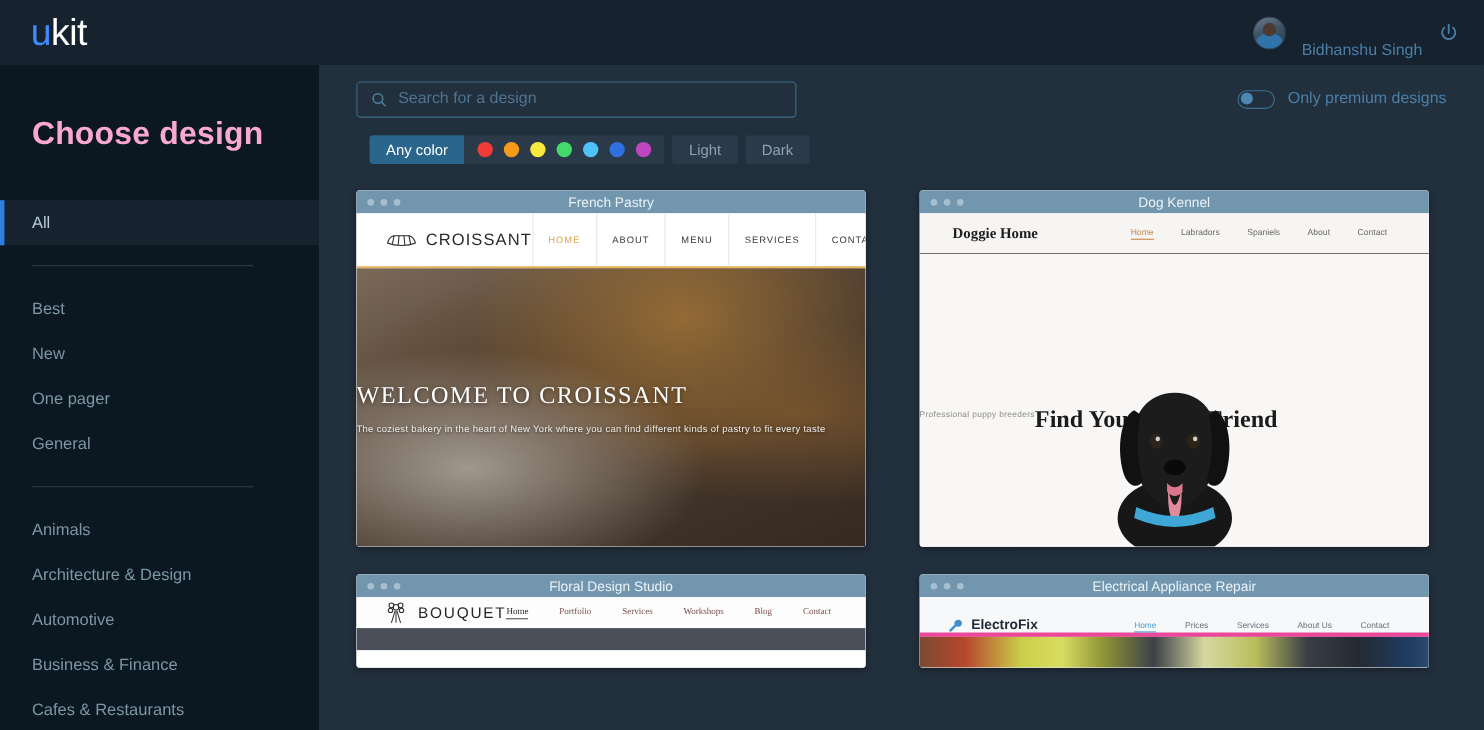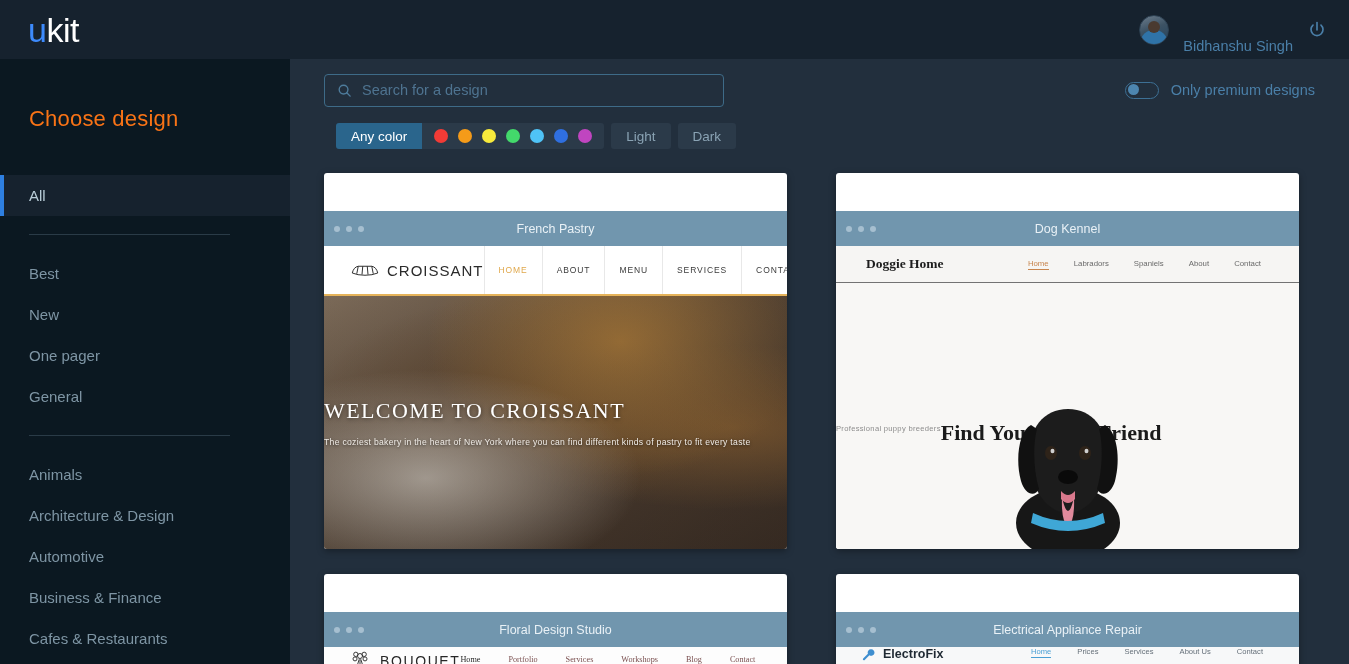--- a/index.html
+++ b/index.html
@@ -63,23 +63,23 @@
   .power-icon { width: 20px; height: 20px; display: block; cursor: pointer; }
 
   
   .sidebar {
     position: absolute; top: 59px; left: 0;
     width: 290px; height: 605px;
     background: #0b1821;
     overflow: hidden;
   }
   .sidebar-title {
-    color: #f97316;
-    font-size: 22px;
-    font-weight: 400;
+    color: #f9a8d4;
+    font-size: 29px;
+    font-weight: 700;
     padding: 47px 0 0 29px;
     letter-spacing: 0.2px;
   }
   .nav { margin-top: 43px; }
   .nav-item {
     position: relative;
     height: 41px;
     display: flex; align-items: center;
     padding-left: 29px;
     color: #7e95a4;
@@ -200,25 +200,24 @@
   .card {
     width: 463px;
     background: #ffffff;
     border-radius: 3px;
     box-shadow: 0 2px 7px rgba(0,0,0,0.35);
     overflow: hidden;
     cursor: pointer;
     flex: 0 0 auto;
   }
   .card-bar {
-    height: 35px;
+    height: 21px;
     background: #7196ae;
     display: flex; align-items: center;
     position: relative;
-    margin-top: 38px;
   }
   .dots { display: flex; gap: 6px; margin-left: 10px; }
   .dot { width: 6px; height: 6px; border-radius: 50%; background: #a6bfd0; }
   .card-title {
     position: absolute; left: 0; right: 0; text-align: center;
     color: #e9f1f6; font-size: 12.5px;
     pointer-events: none;
   }
   .preview { height: 303px; position: relative; overflow: hidden; background:#fff; }
   .preview.short { height: 64px; }
@@ -309,22 +308,22 @@
     font-size: 14px; letter-spacing: 1.6px; color: #272727;
   }
   .bq-menu { margin-left: auto; margin-right: 40px; display: flex; gap: 28px; }
   .bq-menu span { font-size: 8.2px; color: #7a4f4f; font-family:"Liberation Serif",serif; }
   .bq-menu span.active { color: #2a2a2a; border-bottom: 1px solid #555; padding-bottom: 2px; }
   .bq-strip { height: 20px; background: #4b4f59; }
 
   
   .el-nav {
     height: 36px; background: #f7f8f9;
-    display: flex; align-items: flex-start;
-    border-bottom: 1px solid #ec4899;
+    display: flex; align-items: flex-end;
+    border-bottom: 4px solid #ec4899;
   }
   .el-logo {
     margin-left: 26px; display: flex; align-items: center; gap: 8px;
     font-size: 12.5px; font-weight: bold; color: #1f2933;
   }
   .el-menu { margin-left: auto; margin-right: 36px; display: flex; gap: 26px; }
   .el-menu span { font-size: 7.6px; color: #66707a; }
   .el-menu span.active { color: #4a9fd4; border-bottom: 1px solid #4a9fd4; padding-bottom: 1px; }
   .el-strip {
     height: 28px;

